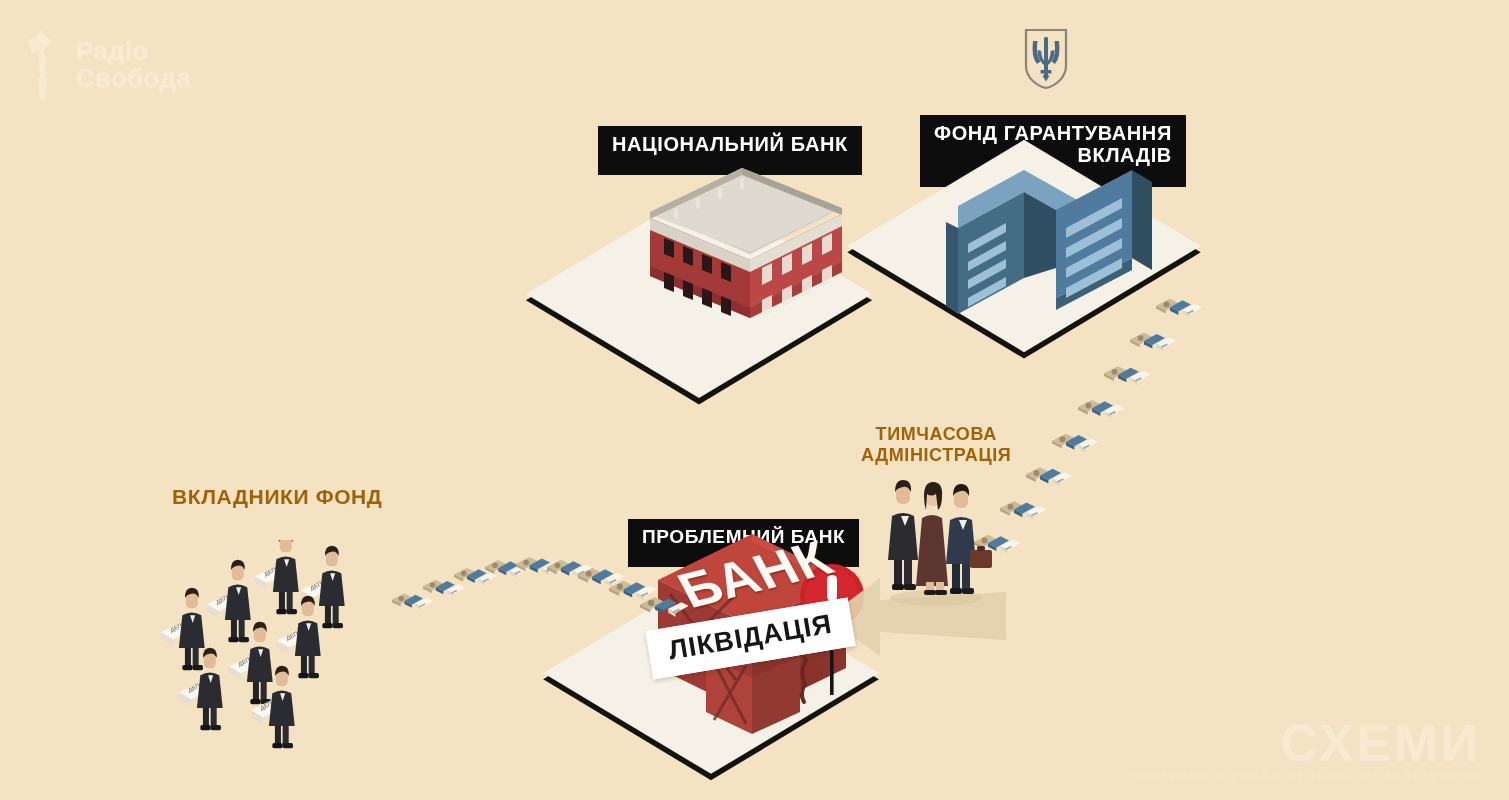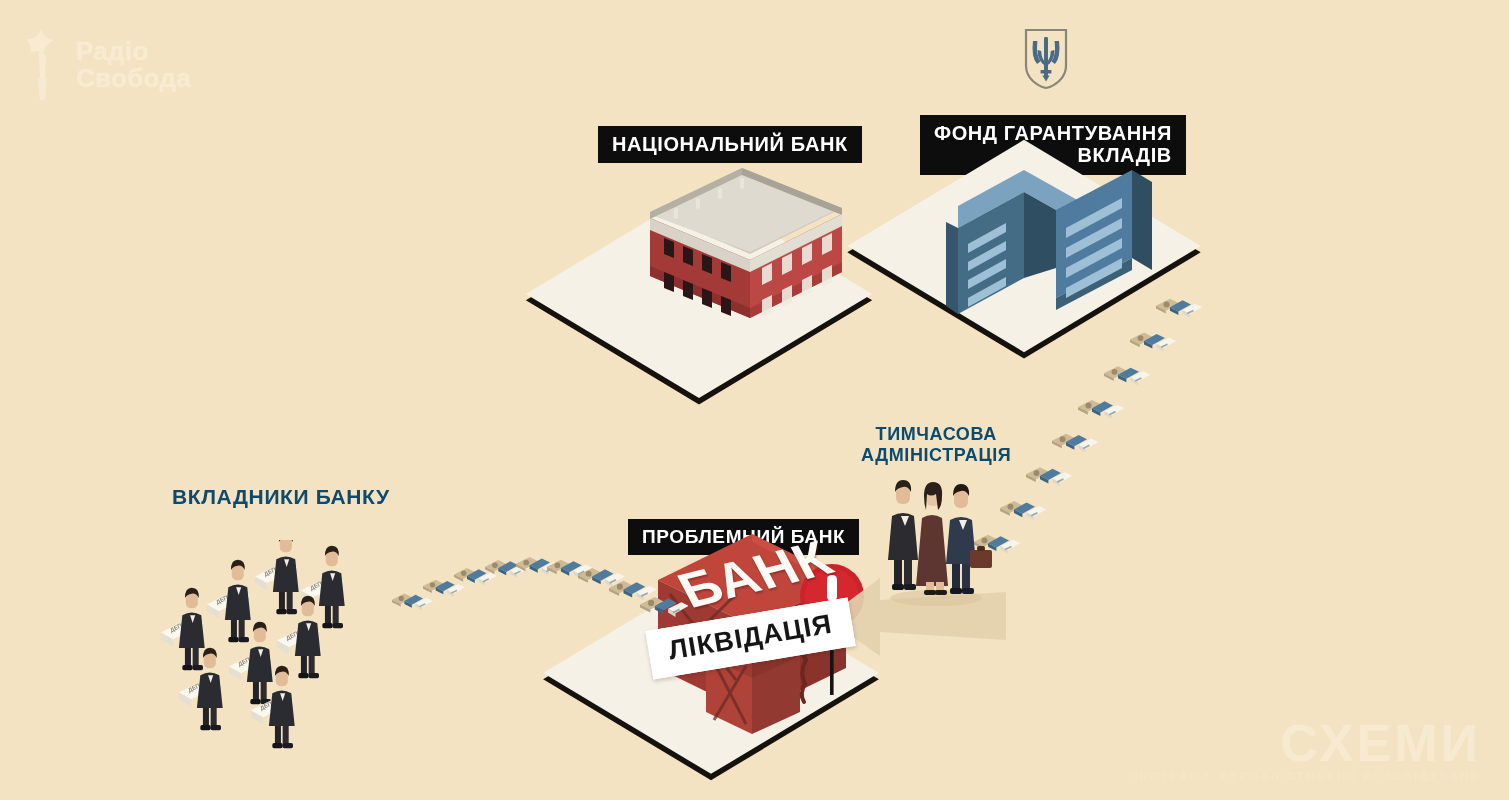--- a/index.html
+++ b/index.html
@@ -25,23 +25,23 @@
   }
   .wm-schemy .small{
     color:#f7ecd8;font-weight:600;font-size:11px;letter-spacing:2.6px;margin-top:2px;opacity:.55;
   }
 
   
   .lbl{
     position:absolute;font-weight:800;letter-spacing:.6px;white-space:pre-line;
   }
   .lbl.boxed{
-    background:#0d0d0d;color:#ffffff;padding:7px 14px 8px;line-height:1.12;
-  }
-  .lbl.plain{color:#0c4a6e;line-height:1.16;}
+    background:#0d0d0d;color:#ffffff;padding:7px 14px 20px;line-height:1.12;
+  }
+  .lbl.plain{color:#a16207;line-height:1.16;}
 
   #label-nbu{left:598px;top:126px;font-size:20px;}
   #label-fund{left:920px;top:115px;font-size:20px;text-align:right;}
   #label-problem-bank{left:628px;top:519px;font-size:19px;}
   #label-depositors{left:172px;top:485px;font-size:21px;}
   #label-temp-admin{left:861px;top:424px;font-size:18px;text-align:center;}
 
   
   .platform{position:absolute;}
   .platform .top{
@@ -131,21 +131,21 @@
       <path d="M14.6 22 q0 12 8.4 16 q8.4-4 8.4-16 l-3.6 1 q-.4 9-4.8 11.6 q-4.4-2.6-4.8-11.6 Z"></path>
       <path d="M17.6 42 h10.8 v3.4 h-10.8 Z"></path>
       <path d="M19.4 47.4 h7.2 l-3.6 6 Z"></path>
     </g>
   </svg>
 
   <div class="lbl boxed" id="label-nbu">НАЦІОНАЛЬНИЙ БАНК</div>
   <div class="lbl boxed" id="label-fund">ФОНД ГАРАНТУВАННЯ
 ВКЛАДІВ</div>
   <div class="lbl boxed" id="label-problem-bank">ПРОБЛЕМНИЙ БАНК</div>
-  <div class="lbl plain" id="label-depositors">ВКЛАДНИКИ БАНКУ</div>
+  <div class="lbl plain" id="label-depositors">ВКЛАДНИКИ ФОНД</div>
   <div class="lbl plain" id="label-temp-admin">ТИМЧАСОВА
 АДМІНІСТРАЦІЯ</div>
 
   <div class="platform" id="platform-nbu">
     <div class="shadow"></div>
     <div class="top"></div>
   </div>
   <div class="platform" id="platform-fund">
     <div class="shadow"></div>
     <div class="top"></div>

